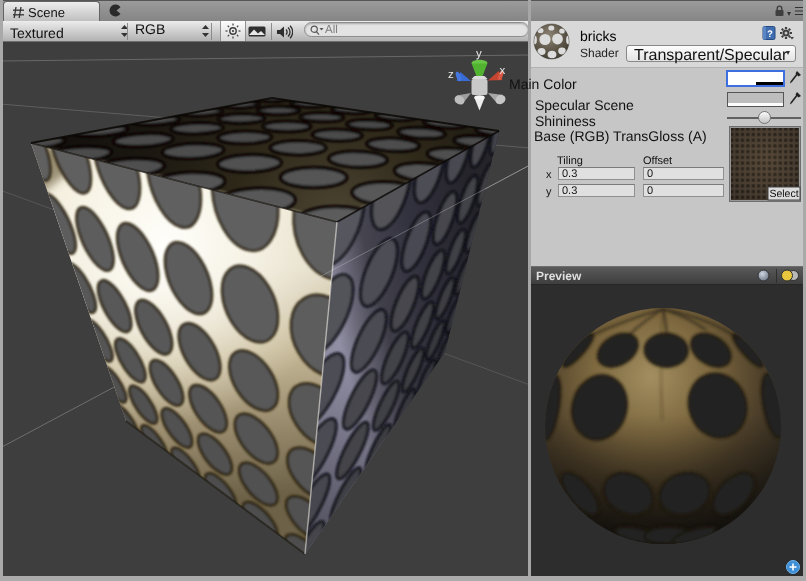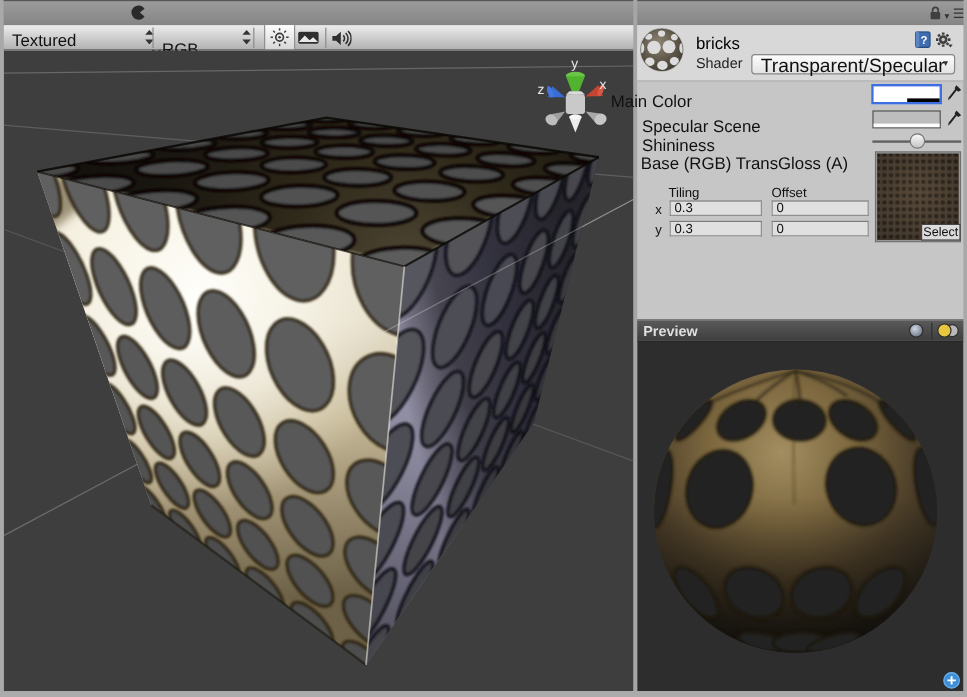--- a/index.html
+++ b/index.html
@@ -14,35 +14,46 @@
    background:linear-gradient(#ececec,#b2b2b2); border-bottom:1px solid #6e6e6e; }
  .sep { position:absolute; top:2px; height:17px; width:1px; background:#8b8b8b; }
  .lbl { position:absolute; font-size:14px; color:#111; }
  .field { position:absolute; background:#e0e0e0; border:1px solid #8f8f8f;
    border-top-color:#7a7a7a; font-size:11px; color:#111; padding:0 0 0 3px; line-height:12px; }
 </style></head>
 <body>
 <div id="root">
 
 <div class="tabbar" style="left:0;width:528px;"></div>
+<div class="tab" style="left:3px;width:97px;">
+  <svg width="13" height="13" style="position:absolute;left:8px;top:4px" viewBox="0 0 13 13">
+    <g stroke="#333" stroke-width="1.3">
+      <line x1="4" y1="1" x2="2.2" y2="12"></line>
+          <line x1="9" y1="1" x2="7.2" y2="12"></line>
+      <line x1="1" y1="4.2" x2="12" y2="4.2"></line>
+          <line x1="1" y1="8.8" x2="12" y2="8.8"></line>
+    </g>
+  </svg>
+  <span style="position:absolute;left:24px;top:3px;">Scene</span>
+</div>
 <svg width="13" height="13" style="position:absolute;left:109px;top:4px" viewBox="0 0 13 13">
   <path d="M11.5,3.2 A6 6 0 1 0 11.5,9.8 L7.5,6.5 Z" fill="#2a2a2a"></path>
 </svg>
 <div style="position:absolute;left:125px;top:3px;font-size:13px;color:#1a1a1a;margin-top:28px;">Game</div>
 <div style="position:absolute;left:789px;top:9px;font-size:8px;color:#333;">▾</div>
 <div style="position:absolute;left:795px;top:5px;font-size:11px;color:#333;">☰</div>
 
 <div class="toolbar">
   <div class="lbl" style="left:7px;top:4px;">Textured</div>
   <svg width="9" height="12" style="position:absolute;left:117px;top:4px" viewBox="0 0 9 12">
     <polygon points="4.5,0 8,4 1,4" fill="#333"></polygon>
         <polygon points="4.5,12 8,8 1,8" fill="#333"></polygon>
   </svg>
   <div class="sep" style="left:124px;"></div>
-  <div class="lbl" style="left:132px;top:12px;">RGB</div>
+  <div class="lbl" style="left:132px;top:0;">RGB</div>
   <svg width="9" height="12" style="position:absolute;left:198px;top:4px" viewBox="0 0 9 12">
     <polygon points="4.5,0 8,4 1,4" fill="#333"></polygon>
         <polygon points="4.5,12 8,8 1,8" fill="#333"></polygon>
   </svg>
   <div class="sep" style="left:208px;"></div>
   <div style="position:absolute;left:217px;top:0;width:26px;height:20px;background:linear-gradient(#fdfdfd,#d8d8d8);border-left:1px solid #909090;border-right:1px solid #909090;"></div>
   <svg width="18" height="18" style="position:absolute;left:221px;top:1px" viewBox="0 0 18 18">
     <circle cx="9" cy="9" r="3.2" fill="none" stroke="#3c3c3c" stroke-width="1.4"></circle>
     <circle cx="9" cy="9" r="1.1" fill="#3c3c3c"></circle>
     <g stroke="#3c3c3c" stroke-width="1.2">
@@ -58,20 +69,28 @@
   </svg>
   <svg width="18" height="11" style="position:absolute;left:245px;top:5px" viewBox="0 0 18 11">
     <rect x="0.5" y="0.5" width="17" height="10" rx="1.5" fill="#2e2e2e"></rect>
     <path d="M1,9 L6,3.5 L10,7.5 L13,5 L17,9 Z" fill="#e8e8e8"></path>
   </svg>
   <div class="sep" style="left:268px;"></div>
   <svg width="17" height="14" style="position:absolute;left:273px;top:4px" viewBox="0 0 17 14">
     <polygon points="1,5 4,5 8,1.5 8,12.5 4,9 1,9" fill="#2e2e2e"></polygon>
     <path d="M10,4.5 A3.4 3.4 0 0 1 10,9.5 M12,2.5 A6 6 0 0 1 12,11.5 M14,0.8 A8.5 8.5 0 0 1 14,13.2" stroke="#2e2e2e" stroke-width="1.3" fill="none"></path>
   </svg>
+  <div style="position:absolute;left:301px;top:1px;width:225px;height:15px;border-radius:8px;background:#e3e3e3;border:1px solid #8e8e8e;box-shadow:inset 0 1px 2px rgba(0,0,0,0.25);">
+    <svg width="14" height="11" style="position:absolute;left:5px;top:2px" viewBox="0 0 14 11">
+      <circle cx="4.2" cy="4.2" r="3.1" fill="none" stroke="#555" stroke-width="1.2"></circle>
+      <line x1="6.4" y1="6.6" x2="9" y2="9.6" stroke="#555" stroke-width="1.2"></line>
+      <polygon points="9.5,3 13.5,3 11.5,5.6" fill="#555"></polygon>
+    </svg>
+    <span style="position:absolute;left:20px;top:1px;font-size:11.5px;color:#7e7e7e;">All</span>
+  </div>
 </div>
 
 <svg style="position:absolute;left:3px;top:42px" width="525" height="534" viewBox="3 42 525 534">
  <defs>
   <radialGradient id="gtop" gradientUnits="userSpaceOnUse" cx="337" cy="222" r="300">
     <stop offset="0" stop-color="#4e4634"></stop>
           <stop offset="0.35" stop-color="#2e2819"></stop>
           <stop offset="0.7" stop-color="#1a1610"></stop>
           <stop offset="1" stop-color="#13100c"></stop>
   </radialGradient>

